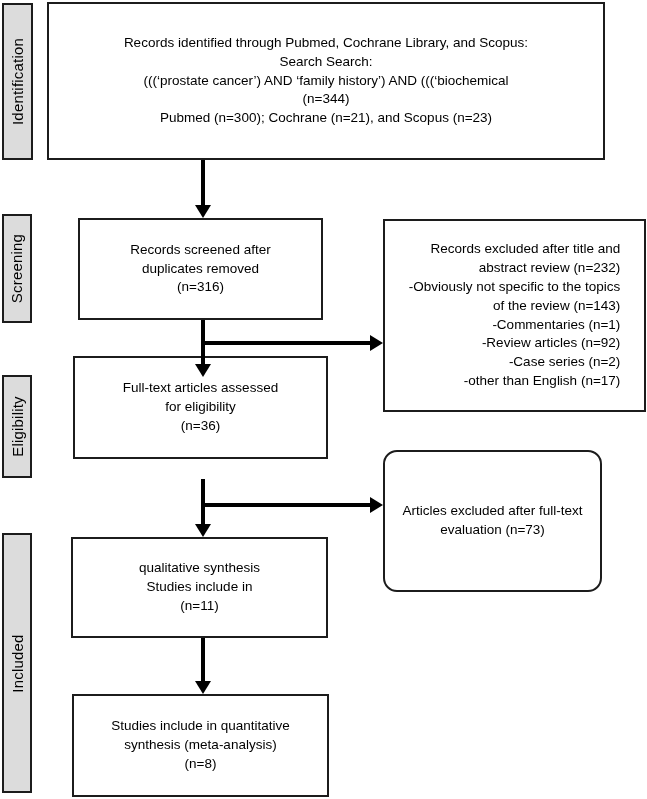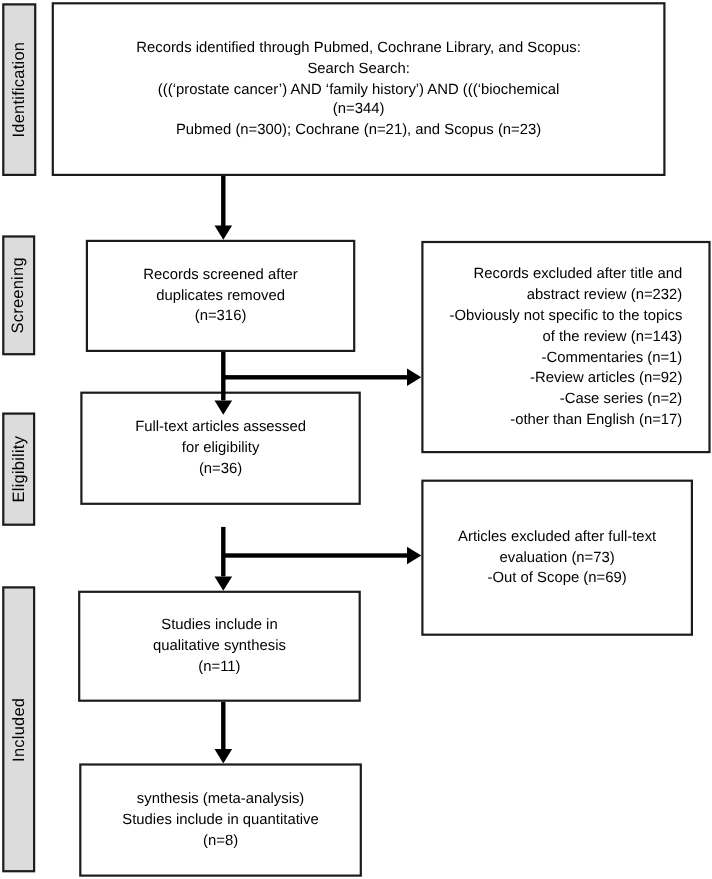--- a/index.html
+++ b/index.html
@@ -41,21 +41,21 @@
   
   #stage-identification { left:2px;  top:3px;   width:31px;  height:157px; }
   #stage-screening      { left:2px;  top:214px; width:30px;  height:109px; }
   #stage-eligibility    { left:2px;  top:375px; width:30px;  height:103px; }
   #stage-included       { left:2px;  top:533px; width:30px;  height:260px; }
 
   #box-identified       { left:47px; top:2px;   width:558px; height:158px; }
   #box-screened         { left:78px; top:218px; width:245px; height:102px; }
   #box-excluded-1       { left:383px;top:219px; width:263px; height:193px;text-align:right; }
   #box-fulltext         { left:73px; top:356px; width:255px; height:103px; }
-  #box-excluded-2       { left:383px;top:436px; width:247px; height:142px; }
+  #box-excluded-2       { left:383px;top:450px; width:219px; height:142px;border-radius:14px; }
   #box-qualitative      { left:71px; top:537px; width:257px; height:101px; }
   #box-quantitative     { left:72px; top:694px; width:257px; height:103px; }
 
   #a1-line  { left:201px; top:160px; height:46px; }
   #a1-head  { left:195px; top:205px; }
   #a2-line  { left:201px; top:320px; height:44px; }
   #a2-head  { left:195px; top:364px; }
   #a2h-line { left:203px; top:341px; width:170px; }
   #a2h-head { left:370px; top:335px; }
   #a3-line  { left:201px; top:479px; height:45px; }
@@ -119,36 +119,35 @@
         <div>Full-text articles assessed</div>
         <div>for eligibility</div>
         <div>(n=36)</div>
       </div>
   </div>
 
   <div class="box" id="box-excluded-2">
     <div class="lines">
         <div>Articles excluded after full-text</div>
         <div>evaluation (n=73)</div>
-        <div>-Out of Scope (n=69)</div>
       </div>
   </div>
 
   <div class="box" id="box-qualitative">
     <div class="lines">
+        <div>qualitative synthesis</div>
         <div>Studies include in</div>
-        <div>qualitative synthesis</div>
         <div>(n=11)</div>
       </div>
   </div>
 
   <div class="box" id="box-quantitative">
     <div class="lines">
+        <div>Studies include in quantitative</div>
         <div>synthesis (meta-analysis)</div>
-        <div>Studies include in quantitative</div>
         <div>(n=8)</div>
       </div>
   </div>
 
   <div class="vline" id="a1-line"></div>
   <div class="head-down" id="a1-head"></div>
 
   <div class="vline" id="a2-line"></div>
   <div class="head-down" id="a2-head"></div>
   <div class="hline" id="a2h-line"></div>

